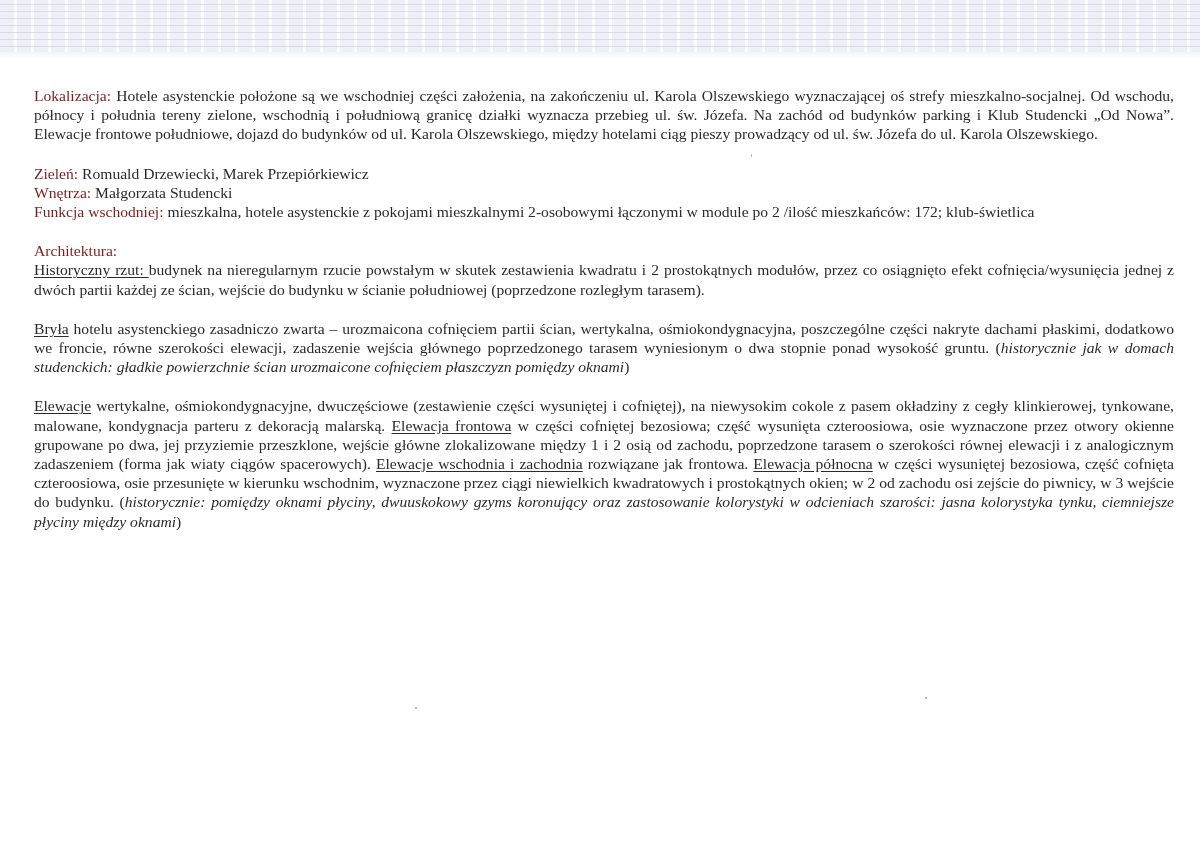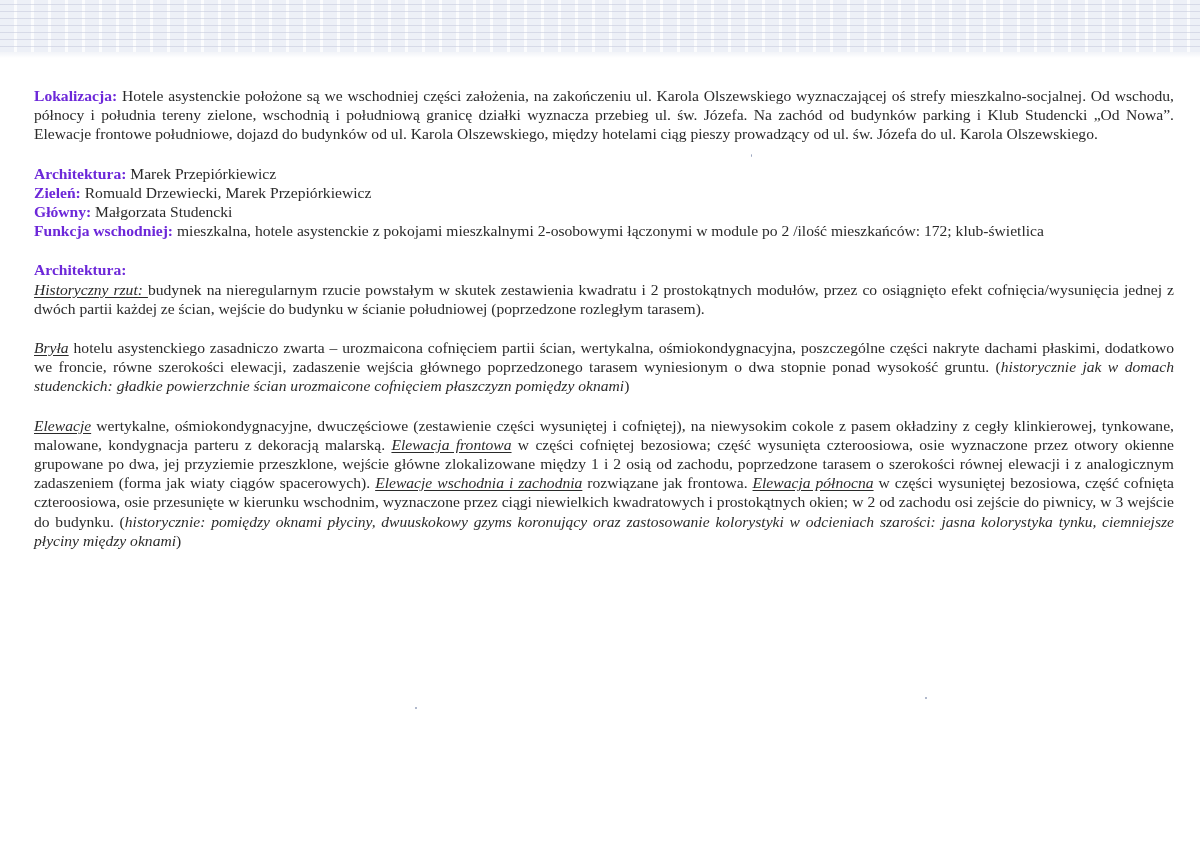--- a/index.html
+++ b/index.html
@@ -44,22 +44,22 @@
       top: 86px;
       width: 1140px;
       font-size: 15.6px;
       line-height: 19.2px;
     }
     p {
       margin: 0;
       text-align: justify;
     }
     .gap-lg { height: 20px; }
-    b { font-weight: bold; color: #6d28d9; }
-    u { text-decoration: underline; text-underline-offset: 2px; font-style: italic; }
+    b { font-weight: normal; color: #7f1d1d; }
+    u { text-decoration: underline; text-underline-offset: 2px; }
     i { font-style: italic; }
     .speck {
       position: absolute;
       width: 2px; height: 2px;
       background: #6a7aa0;
       border-radius: 50%;
       opacity: 0.7;
     }
   </style>
 </head>
@@ -67,23 +67,22 @@
 
 <div class="header-band"></div>
 
 <div class="page">
 
   <p><b>Lokalizacja:</b><span> Hotele asystenckie położone są we wschodniej części założenia, na zakończeniu ul. Karola Olszewskiego wyznaczającej oś strefy mieszkalno-socjalnej. Od wschodu, północy i południa tereny zielone, wschodnią i południową granicę działki wyznacza przebieg ul. św. Józefa. Na zachód od budynków parking i Klub Studencki „Od Nowa”. Elewacje frontowe południowe, dojazd do budynków od ul. Karola Olszewskiego, między hotelami ciąg pieszy prowadzący od ul. św. Józefa do ul. Karola Olszewskiego.</span></p>
 
   <div class="gap-lg"></div>
 
   <div>
-    <div><b>Architektura:</b><span> Marek Przepiórkiewicz</span></div>
     <div><b>Zieleń:</b><span> Romuald Drzewiecki, Marek Przepiórkiewicz</span></div>
-    <div><b>Główny:</b><span> Małgorzata Studencki</span></div>
+    <div><b>Wnętrza:</b><span> Małgorzata Studencki</span></div>
     <div><b>Funkcja wschodniej:</b><span> mieszkalna, hotele asystenckie z pokojami mieszkalnymi 2-osobowymi łączonymi w module po 2 /ilość mieszkańców: 172; klub-świetlica</span></div>
   </div>
 
   <div class="gap-lg"></div>
 
   <div><b>Architektura:</b></div>
   <p><u>Historyczny rzut: </u><span>budynek na nieregularnym rzucie powstałym w skutek zestawienia kwadratu i 2 prostokątnych modułów, przez co osiągnięto efekt cofnięcia/wysunięcia jednej z dwóch partii każdej ze ścian, wejście do budynku w ścianie południowej (poprzedzone rozległym tarasem).</span></p>
 
   <div class="gap-lg"></div>
 

